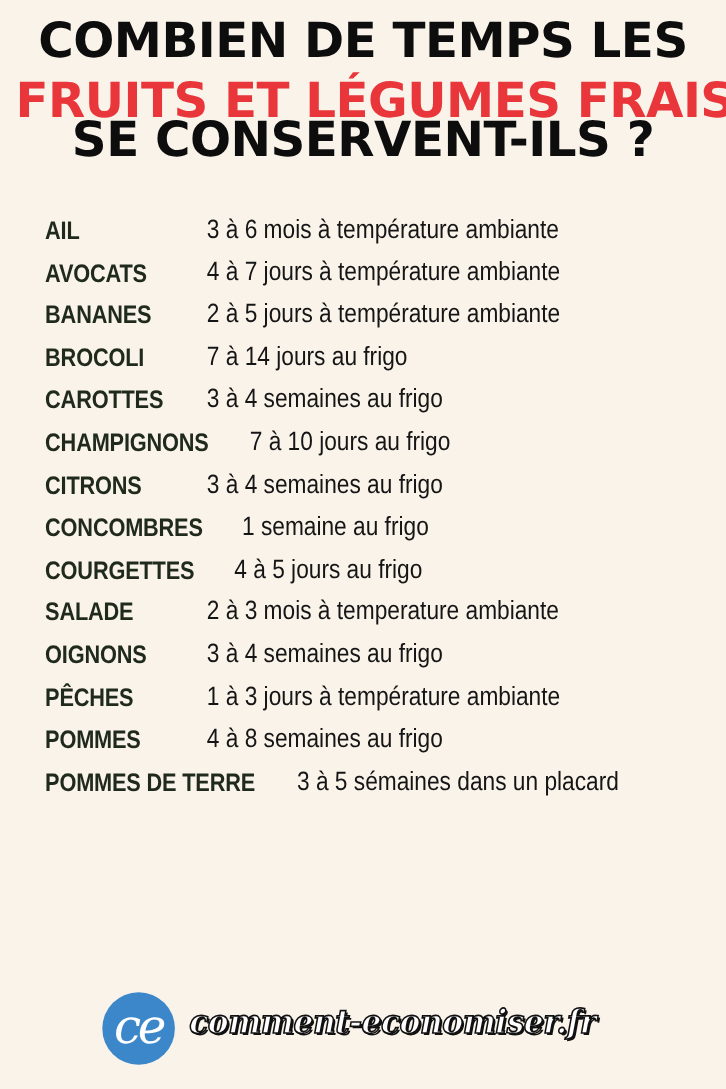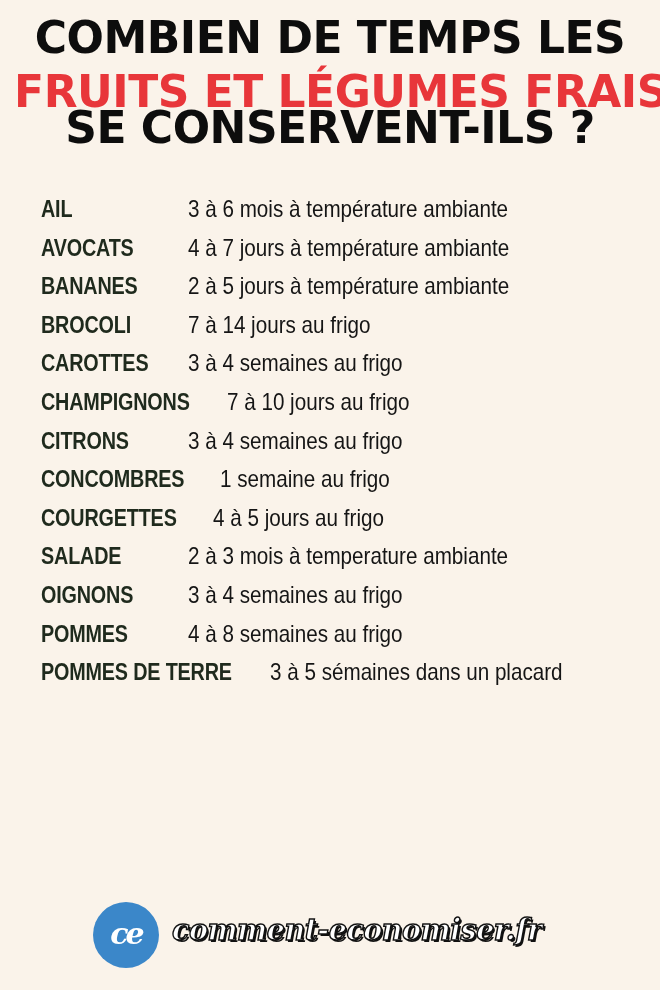--- a/index.html
+++ b/index.html
@@ -61,22 +61,22 @@
   .logo {
     position: absolute;
     left: 93px; top: 902px;
     width: 66px; height: 66px;
     border-radius: 50%;
     background: #3b87c9;
     color: #ffffff;
     display: flex; align-items: center; justify-content: center;
     font-family: "DejaVu Serif", serif;
     font-style: italic;
-    font-weight: bold;
-    font-size: 30px;
+    font-weight: normal;
+    font-size: 44px;
     letter-spacing: -3px;
     padding-bottom: 4px;
   }
   .brand {
     position: absolute;
     left: 172px; top: 912px;
     font-family: "DejaVu Serif", serif;
     font-style: italic;
     font-weight: bold;
     font-size: 30px;
@@ -134,20 +134,24 @@
     </div>
   <div class="row">
       <span class="name">SALADE</span>
       <span class="val" style="left: 147px;">2 à 3 mois à temperature ambiante</span>
     </div>
   <div class="row">
       <span class="name">OIGNONS</span>
       <span class="val" style="left: 147px;">3 à 4 semaines au frigo</span>
     </div>
   <div class="row">
+      <span class="name">PÊCHES</span>
+      <span class="val" style="left: 147px;">1 à 3 jours à température ambiante</span>
+    </div>
+  <div class="row">
       <span class="name">POMMES</span>
       <span class="val" style="left: 147px;">4 à 8 semaines au frigo</span>
     </div>
   <div class="row">
       <span class="name">POMMES DE TERRE</span>
       <span class="val" style="left: 229px;">3 à 5 sémaines dans un placard</span>
     </div>
 </div>
 
 <div class="logo">ce</div>

